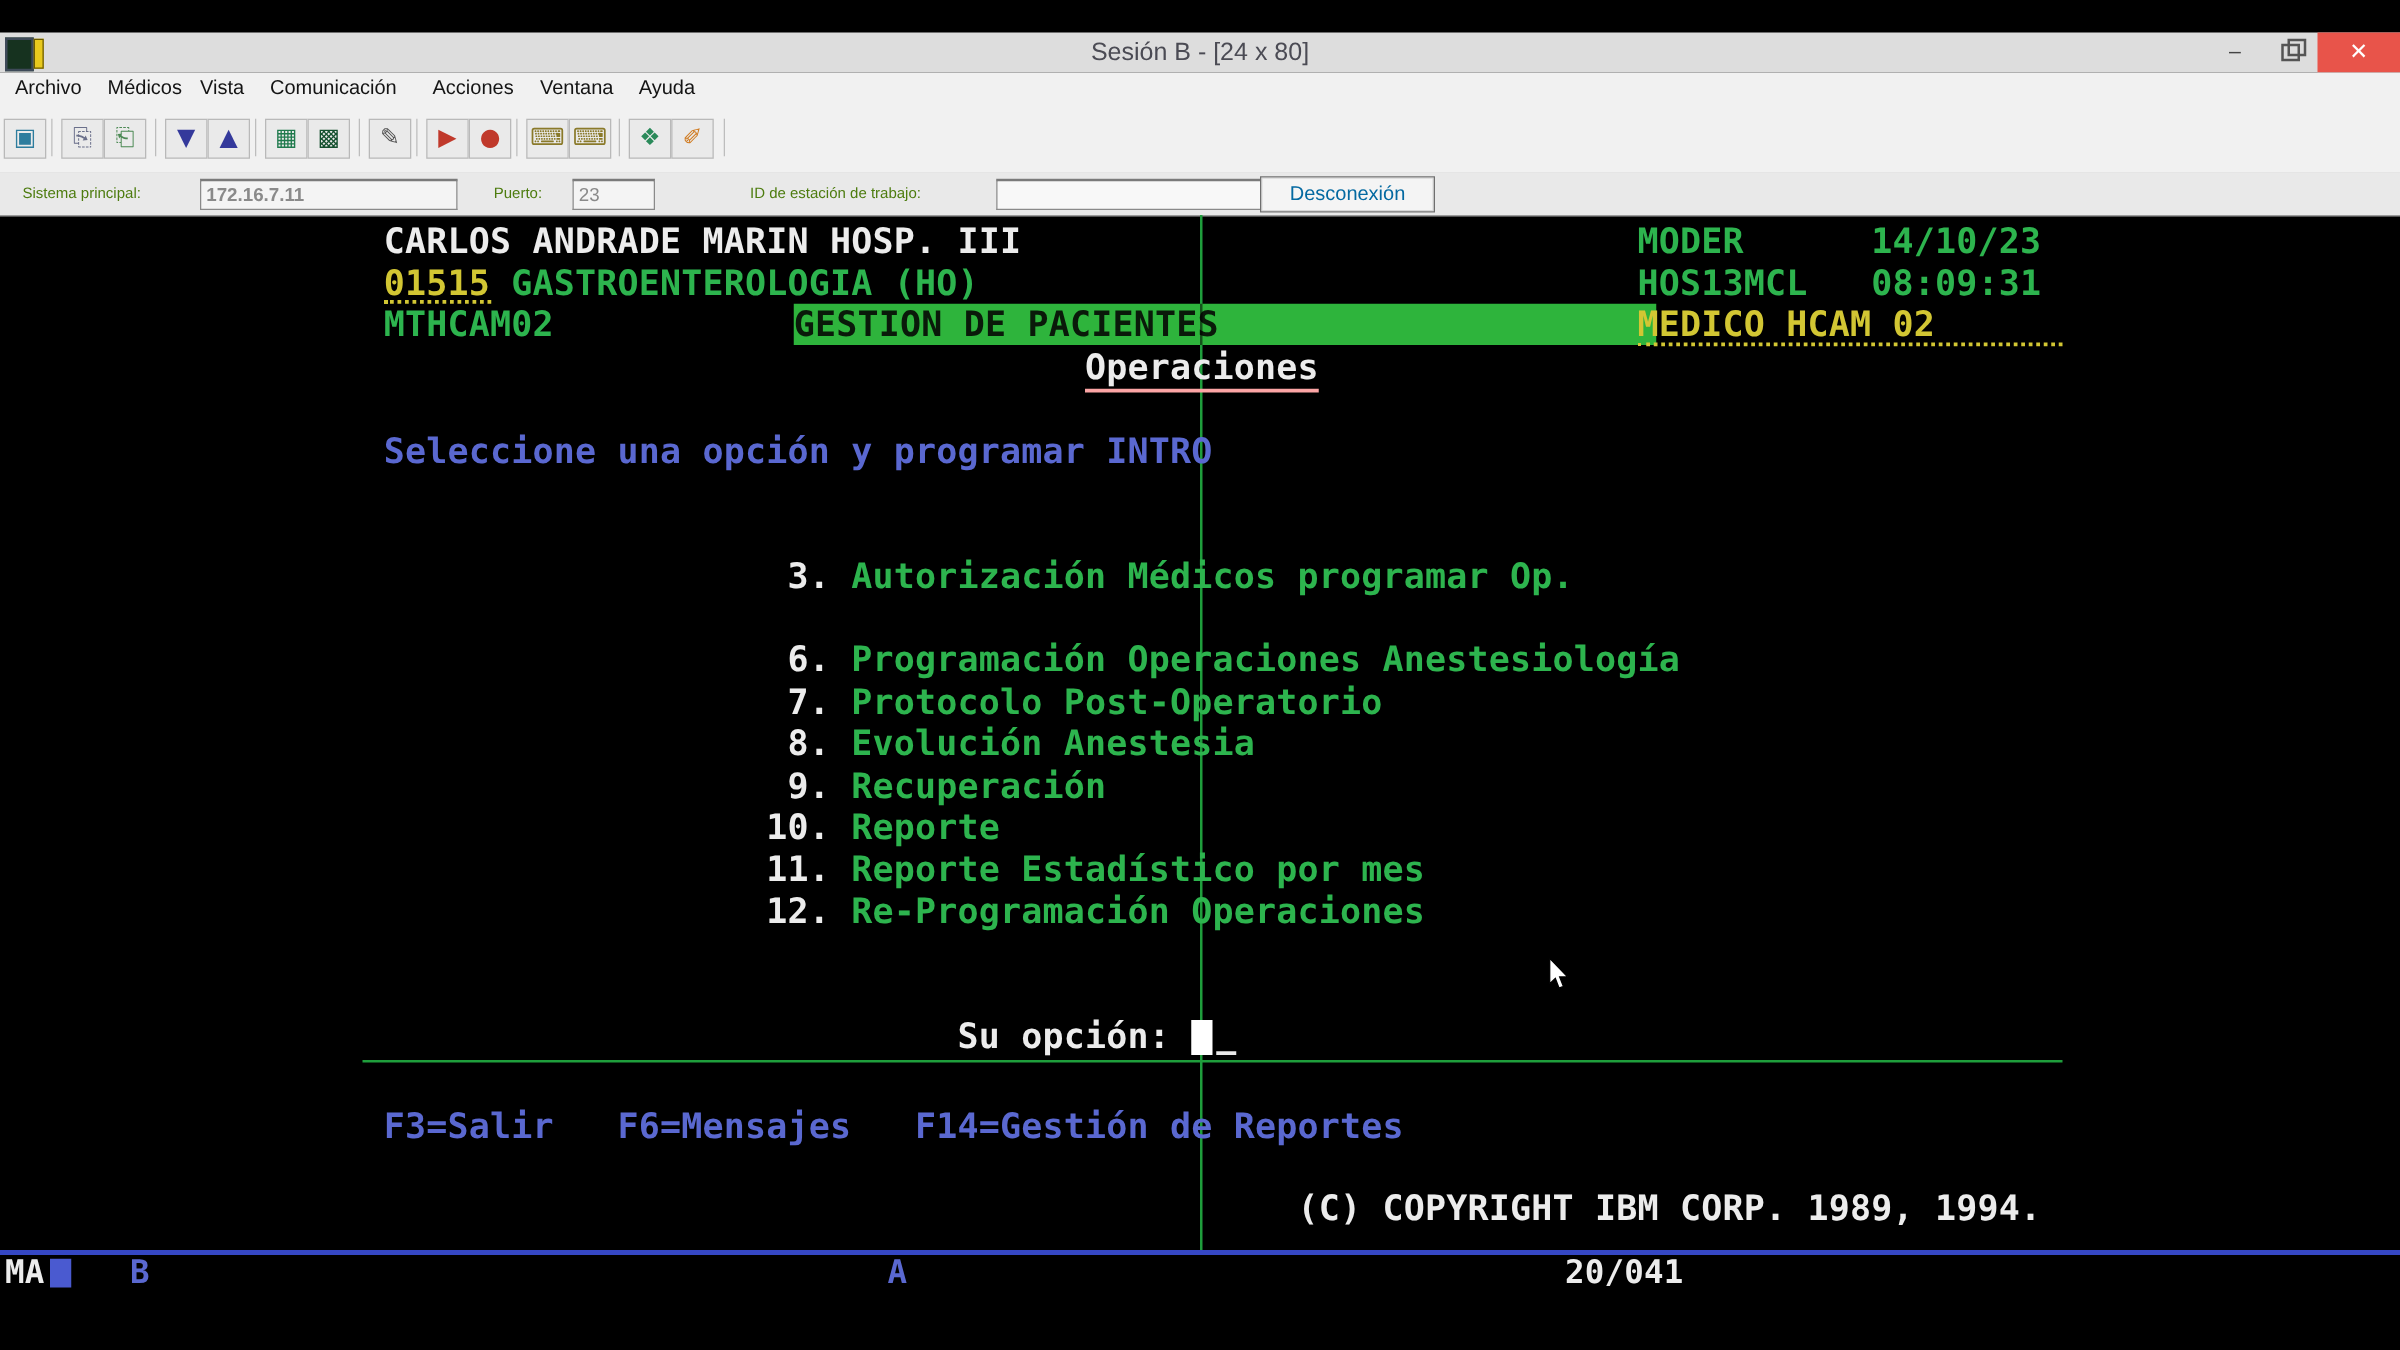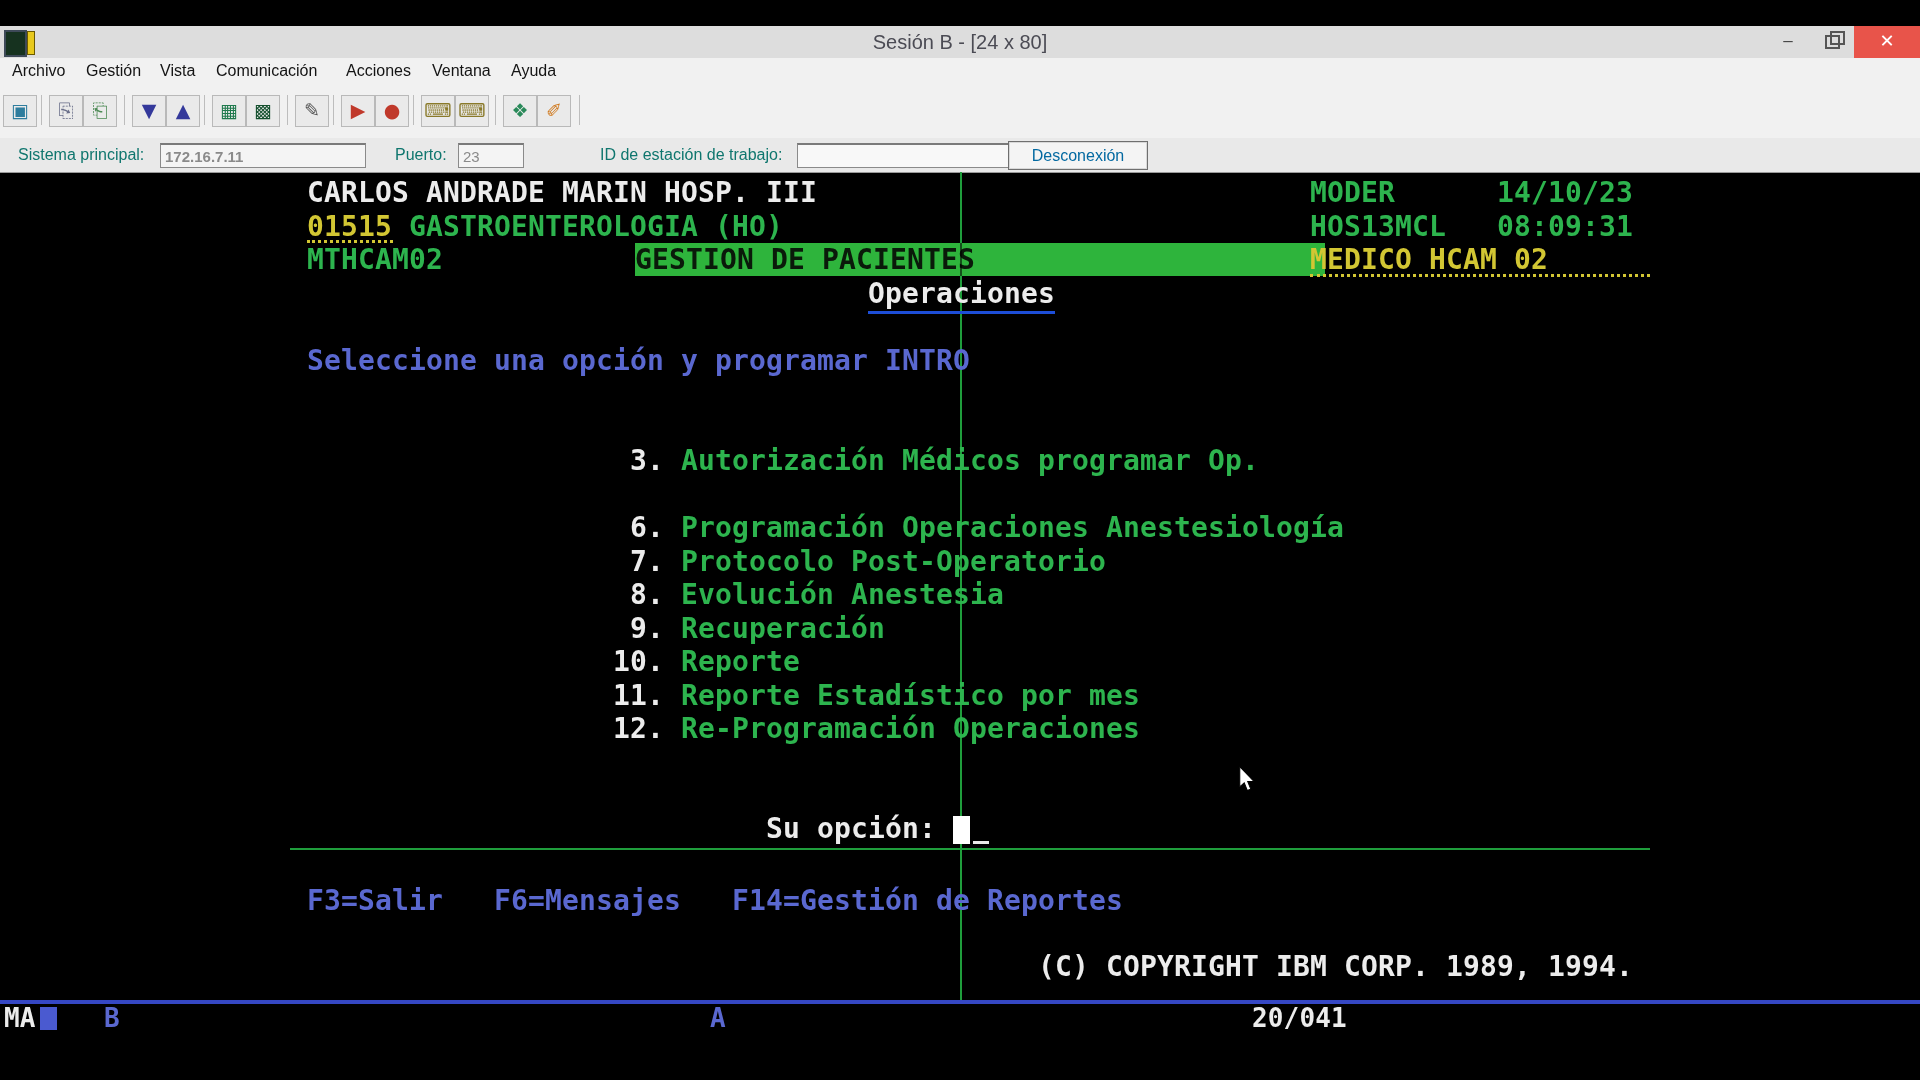--- a/index.html
+++ b/index.html
@@ -26,35 +26,35 @@
   .tbtn{position:absolute;top:11px;width:32px;height:30px;border:1px solid #b9b9b9;background:#eaeaea;
         text-align:center;line-height:28px;font-family:"DejaVu Sans",sans-serif;font-size:19px;}
   .tsep{position:absolute;top:11px;width:1px;height:30px;background:#bdbdbd;}
   .tbtn:nth-of-type(1){color:#2e7d9e}.tbtn:nth-of-type(2){color:#6a6f8a}.tbtn:nth-of-type(3){color:#4d8a55}
   .tbtn:nth-of-type(4){color:#34399b}.tbtn:nth-of-type(5){color:#34399b}.tbtn:nth-of-type(6){color:#1f7a4d}
   .tbtn:nth-of-type(7){color:#14502e}.tbtn:nth-of-type(8){color:#555555}.tbtn:nth-of-type(9){color:#c0392b}
   .tbtn:nth-of-type(10){color:#c0392b}.tbtn:nth-of-type(11){color:#8a7a2a}.tbtn:nth-of-type(12){color:#8a7a2a}
   .tbtn:nth-of-type(13){color:#2a8a5a}.tbtn:nth-of-type(14){color:#d07a1f}
   
   .connbar{position:absolute;left:0;top:138px;width:1920px;height:34px;background:#e9e9e9;border-bottom:1px solid #9a9a9a;}
-  .clabel{position:absolute;top:0;height:34px;line-height:33px;font-size:16px;color:#0f766e;}
+  .clabel{position:absolute;top:0;height:34px;line-height:33px;font-size:12px;color:#4d7c0f;}
   .cinput{position:absolute;top:5px;height:22px;border:1px solid #8a8a8a;border-top:2px solid #7a7a7a;
           background:#f4f4f4;font-size:15px;color:#8a8a8a;padding:0 4px;font-family:"Liberation Sans",sans-serif;}
   .disconnect{position:absolute;left:1008px;top:3px;width:140px;height:29px;background:#f4f4f4;
           border:1px solid #6f6f6f;box-shadow:0 0 0 1px #d8d8d8 inset;font-size:16px;color:#0369a1;
           font-family:"Liberation Sans",sans-serif;}
   
   .t{position:absolute;font-family:"DejaVu Sans Mono",monospace;font-weight:bold;font-size:28px;
      line-height:34px;letter-spacing:0.14px;white-space:pre;}
   .green{color:#2db44e}.white{color:#ececec}.yellow{color:#d2c633}.blue{color:#5a68d0}
   .banner{position:absolute;left:635px;top:243px;width:690px;height:33px;background:#2eb43c;text-align:left;}
   .banner span{font-family:"DejaVu Sans Mono",monospace;font-weight:bold;font-size:28px;letter-spacing:0.14px;
      color:#0a1a0a;line-height:33px;white-space:pre;}
   .dotted-y{position:absolute;height:0;border-bottom:3px dotted #d2c633;}
-  .subtitle{border-bottom:3px solid #1d4ed8;padding-bottom:0px;}
+  .subtitle{border-bottom:3px solid #fca5a5;padding-bottom:0px;}
   .opt-num{left:590px;width:74px;text-align:right;}
   .opt-label{left:681px;}
   .vline{position:absolute;left:960px;top:172px;width:2px;height:828px;background:#1f9e3c;}
   .vline-dark{position:absolute;left:960px;top:243px;width:2px;height:33px;background:rgba(0,0,0,0.55);}
   .hline{position:absolute;left:290px;top:848px;width:1360px;height:2px;background:#1f9e3c;}
   .cursor-block{position:absolute;left:953px;top:816px;width:17px;height:28px;background:#ffffff;}
   .cursor-tail{position:absolute;left:973px;top:841px;width:16px;height:3px;background:#e8e8e8;}
   
   .oiasep{position:absolute;left:0;top:1000px;width:1920px;height:4px;background:#3547c4;}
   .oia{position:absolute;left:0;top:1004px;width:1920px;height:29px;background:#000;}
@@ -81,21 +81,21 @@
     <div class="title">Sesión B - [24 x 80]</div>
     <div class="winbtn btn-min">–</div>
     <div class="winbtn btn-restore">
       <div class="restore-glyph"></div>
     </div>
     <div class="winbtn btn-close">✕</div>
   </div>
 
   <div class="menubar">
     <span class="menuitem" style="left:12px">Archivo</span>
-    <span class="menuitem" style="left:86px">Gestión</span>
+    <span class="menuitem" style="left:86px">Médicos</span>
     <span class="menuitem" style="left:160px">Vista</span>
     <span class="menuitem" style="left:216px">Comunicación</span>
     <span class="menuitem" style="left:346px">Acciones</span>
     <span class="menuitem" style="left:432px">Ventana</span>
     <span class="menuitem" style="left:511px">Ayuda</span>
   </div>
 
   <div class="toolbar">
     <div class="tbtn" style="left:3px">▣</div>
     <div class="tbtn" style="left:49px">⎘</div>

